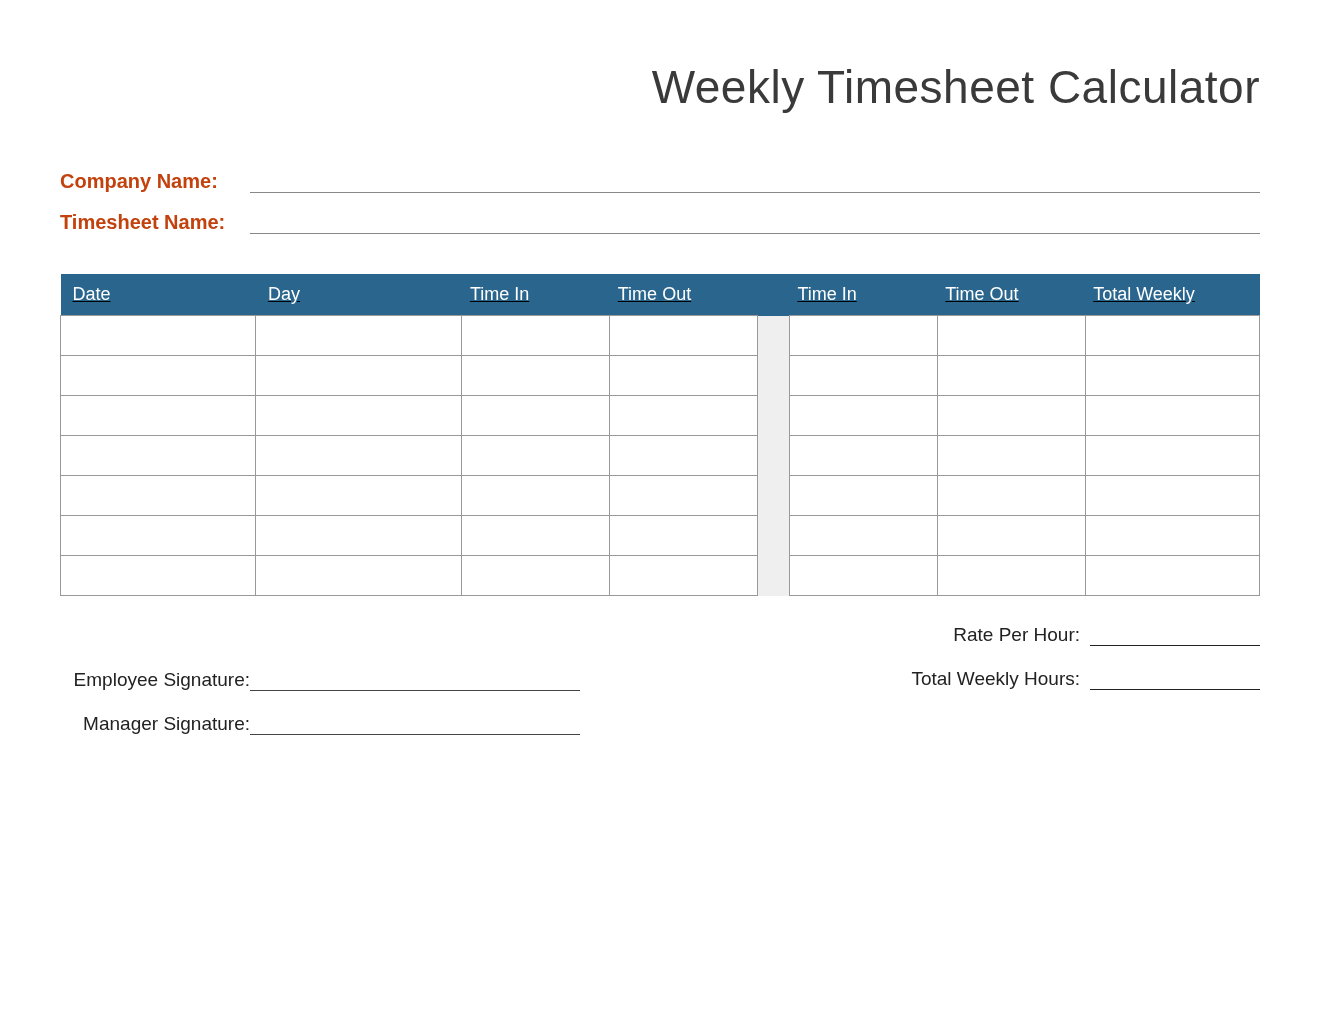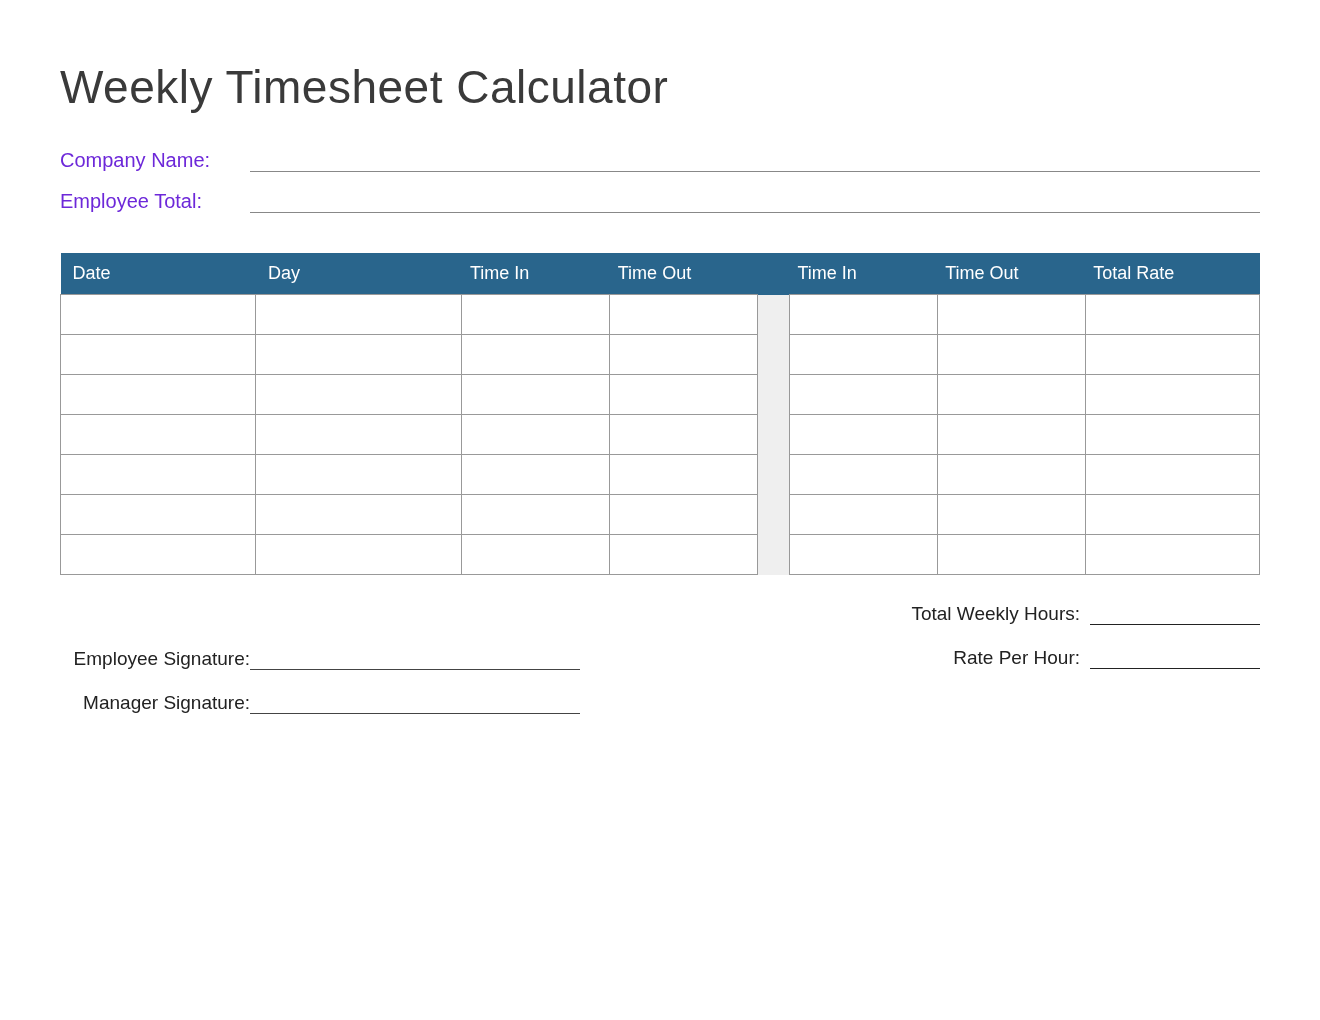--- a/index.html
+++ b/index.html
@@ -7,46 +7,47 @@
     font-family: Arial, Helvetica, sans-serif;
     background: #fff;
     width: 1320px;
     height: 1020px;
     padding: 0;
   }
   .page {
     padding: 60px 60px 40px 60px;
   }
   .title {
-    text-align: left;
+    text-align: right;
     font-size: 46px;
     font-weight: 400;
     color: #3a3a3a;
-    margin-bottom: 35px;
+    margin-bottom: 56px;
     letter-spacing: 0.5px;
   }
   .info-row {
     display: flex;
     align-items: flex-end;
     margin-bottom: 18px;
   }
   .info-label {
-    font-weight: normal;
+    font-weight: bold;
     font-size: 20px;
-    color: #6d28d9;
+    color: #c2410c;
     width: 190px;
     flex-shrink: 0;
   }
   .info-line {
     flex: 1;
     border-bottom: 1px solid #888;
     height: 22px;
   }
   .table-wrap {
     margin-top: 40px;
+    text-decoration: underline;
   }
   table.timesheet {
     width: 100%;
     border-collapse: collapse;
     table-layout: fixed;
   }
   table.timesheet th {
     background: #29658c;
     color: #fff;
     font-weight: 400;
@@ -152,21 +153,21 @@
 
 <div class="page">
 
   <h1 class="title">Weekly Timesheet Calculator</h1>
 
   <div class="info-row">
     <div class="info-label">Company Name:</div>
     <div class="info-line"></div>
   </div>
   <div class="info-row">
-    <div class="info-label">Employee Total:</div>
+    <div class="info-label">Timesheet Name:</div>
     <div class="info-line"></div>
   </div>
 
   <div class="table-wrap">
     <table class="timesheet">
       <colgroup>
         <col class="col-date">
         <col class="col-day">
         <col class="col-time">
         <col class="col-time">
@@ -177,21 +178,21 @@
       </colgroup>
       <thead>
         <tr>
           <th class="left">Date</th>
           <th class="left">Day</th>
           <th>Time In</th>
           <th>Time Out</th>
           <th class="gap-h"></th>
           <th>Time In</th>
           <th>Time Out</th>
-          <th>Total Rate</th>
+          <th>Total Weekly</th>
         </tr>
       </thead>
       <tbody>
 
       <tr>
             <td></td>
             <td></td>
             <td></td>
             <td></td>
             <td class="gap"></td>
@@ -269,26 +270,26 @@
         <div class="sig-label">Employee Signature:</div>
         <div class="sig-line"></div>
       </div>
       <div class="sig-row">
         <div class="sig-label">Manager Signature:</div>
         <div class="sig-line"></div>
       </div>
     </div>
     <div class="totals-block">
       <div class="tot-row">
+        <div class="tot-label">Rate Per Hour:</div>
+        <div class="tot-line"></div>
+      </div>
+      <div class="tot-row">
         <div class="tot-label">Total Weekly Hours:</div>
         <div class="tot-line"></div>
       </div>
-      <div class="tot-row">
-        <div class="tot-label">Rate Per Hour:</div>
-        <div class="tot-line"></div>
-      </div>
     </div>
   </div>
 
   <div class="footer-logo">
   </div>
 
 </div>
 
 </body></html>

